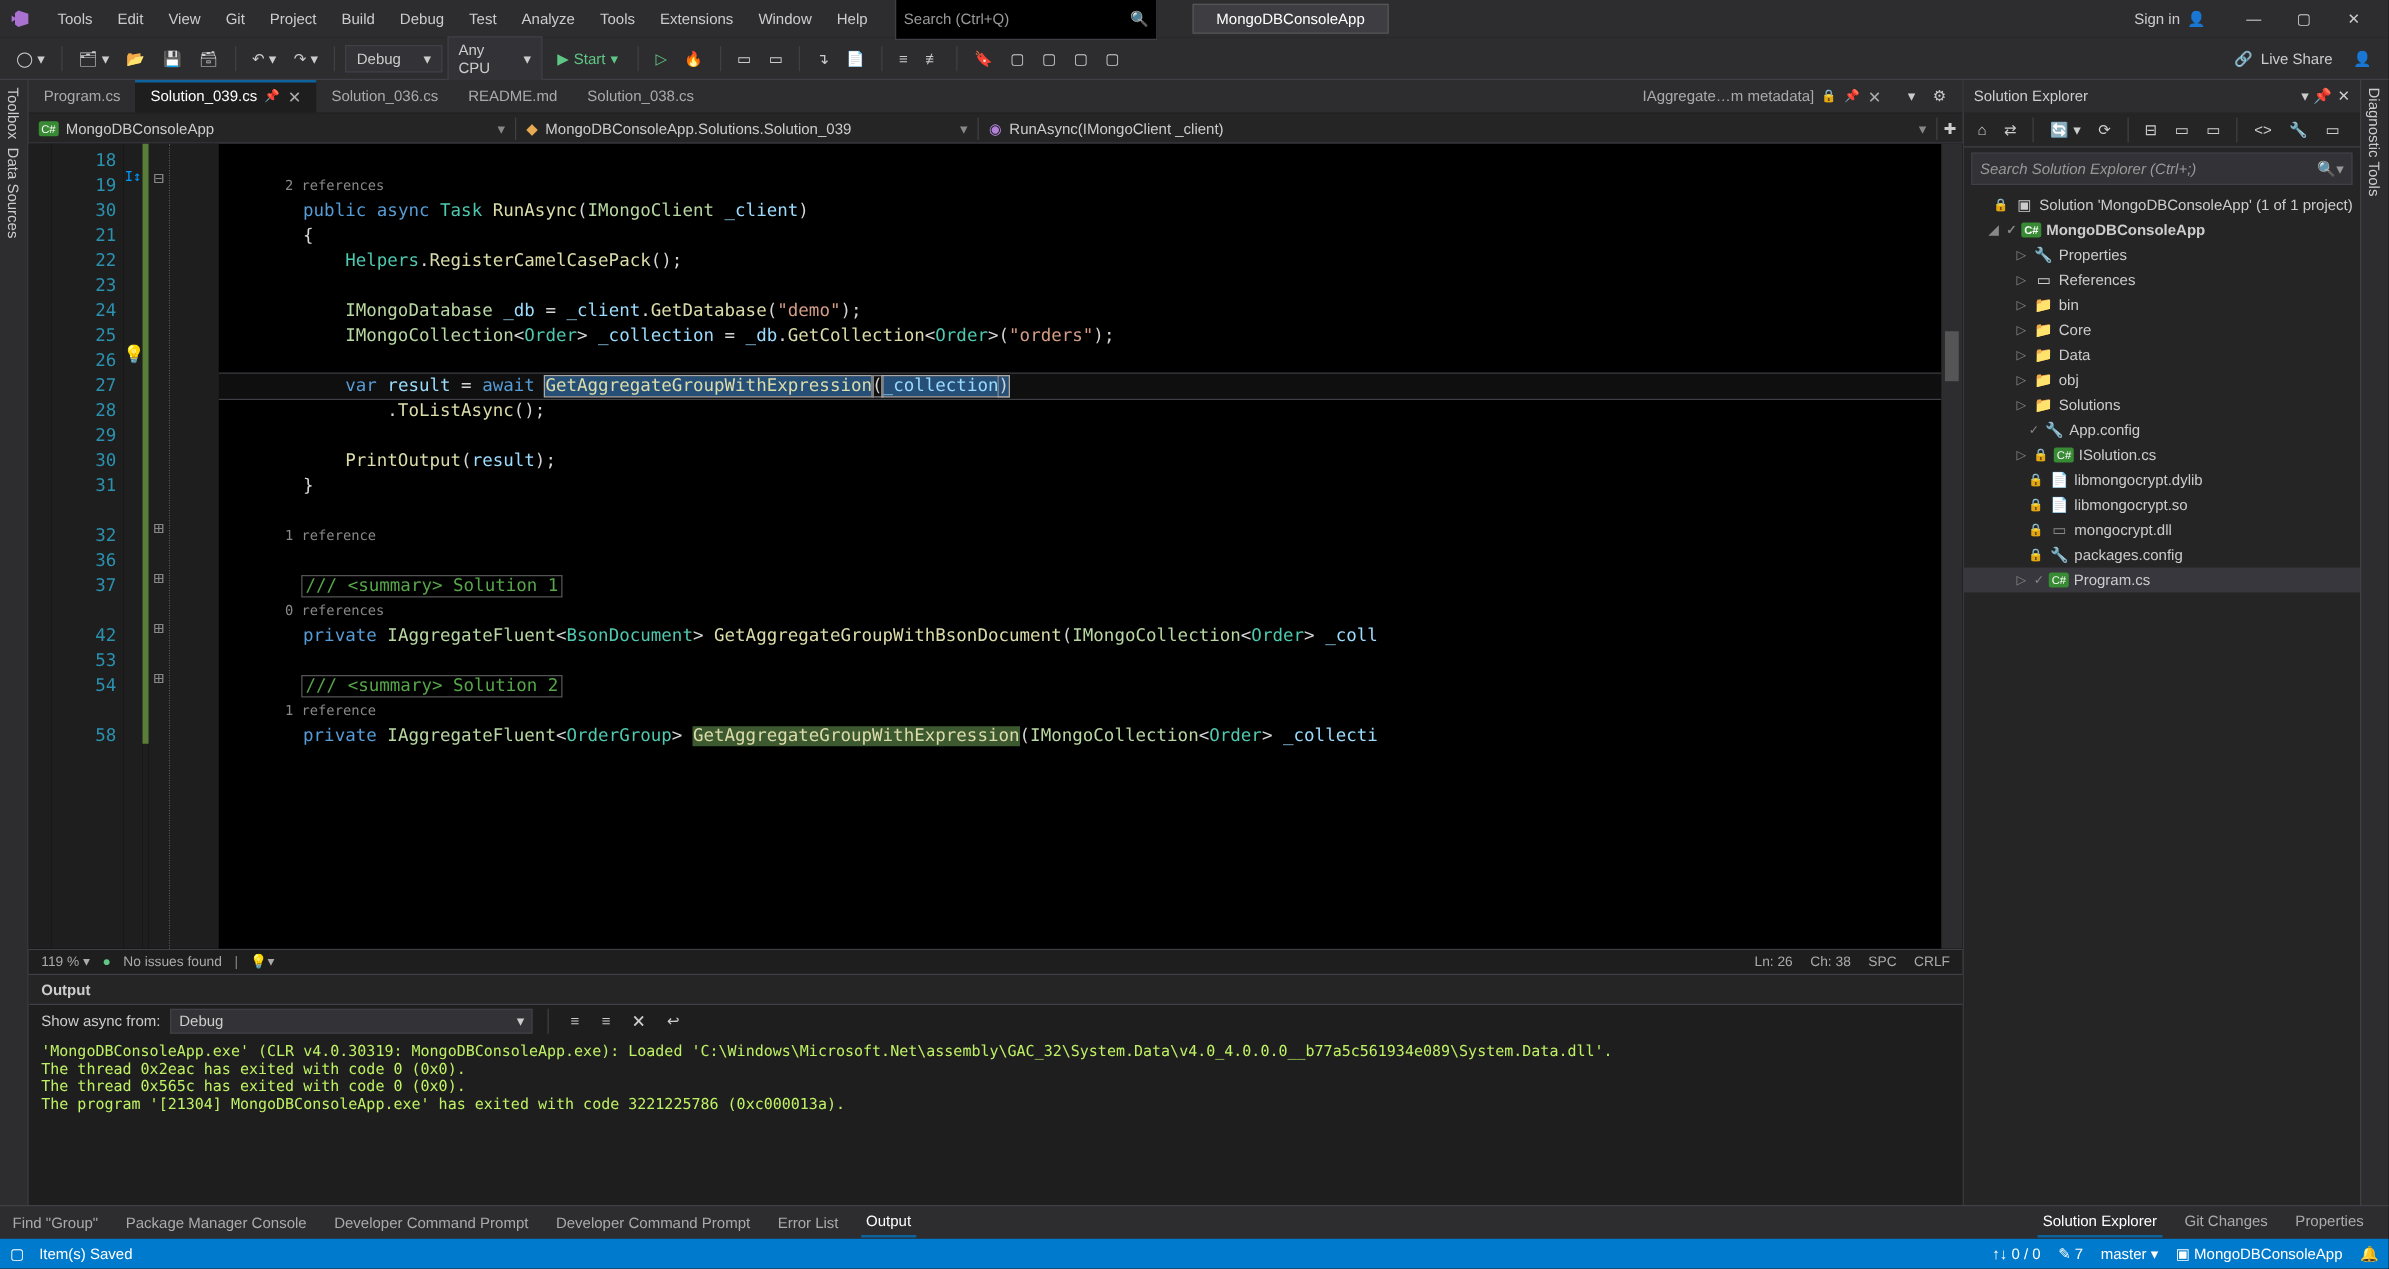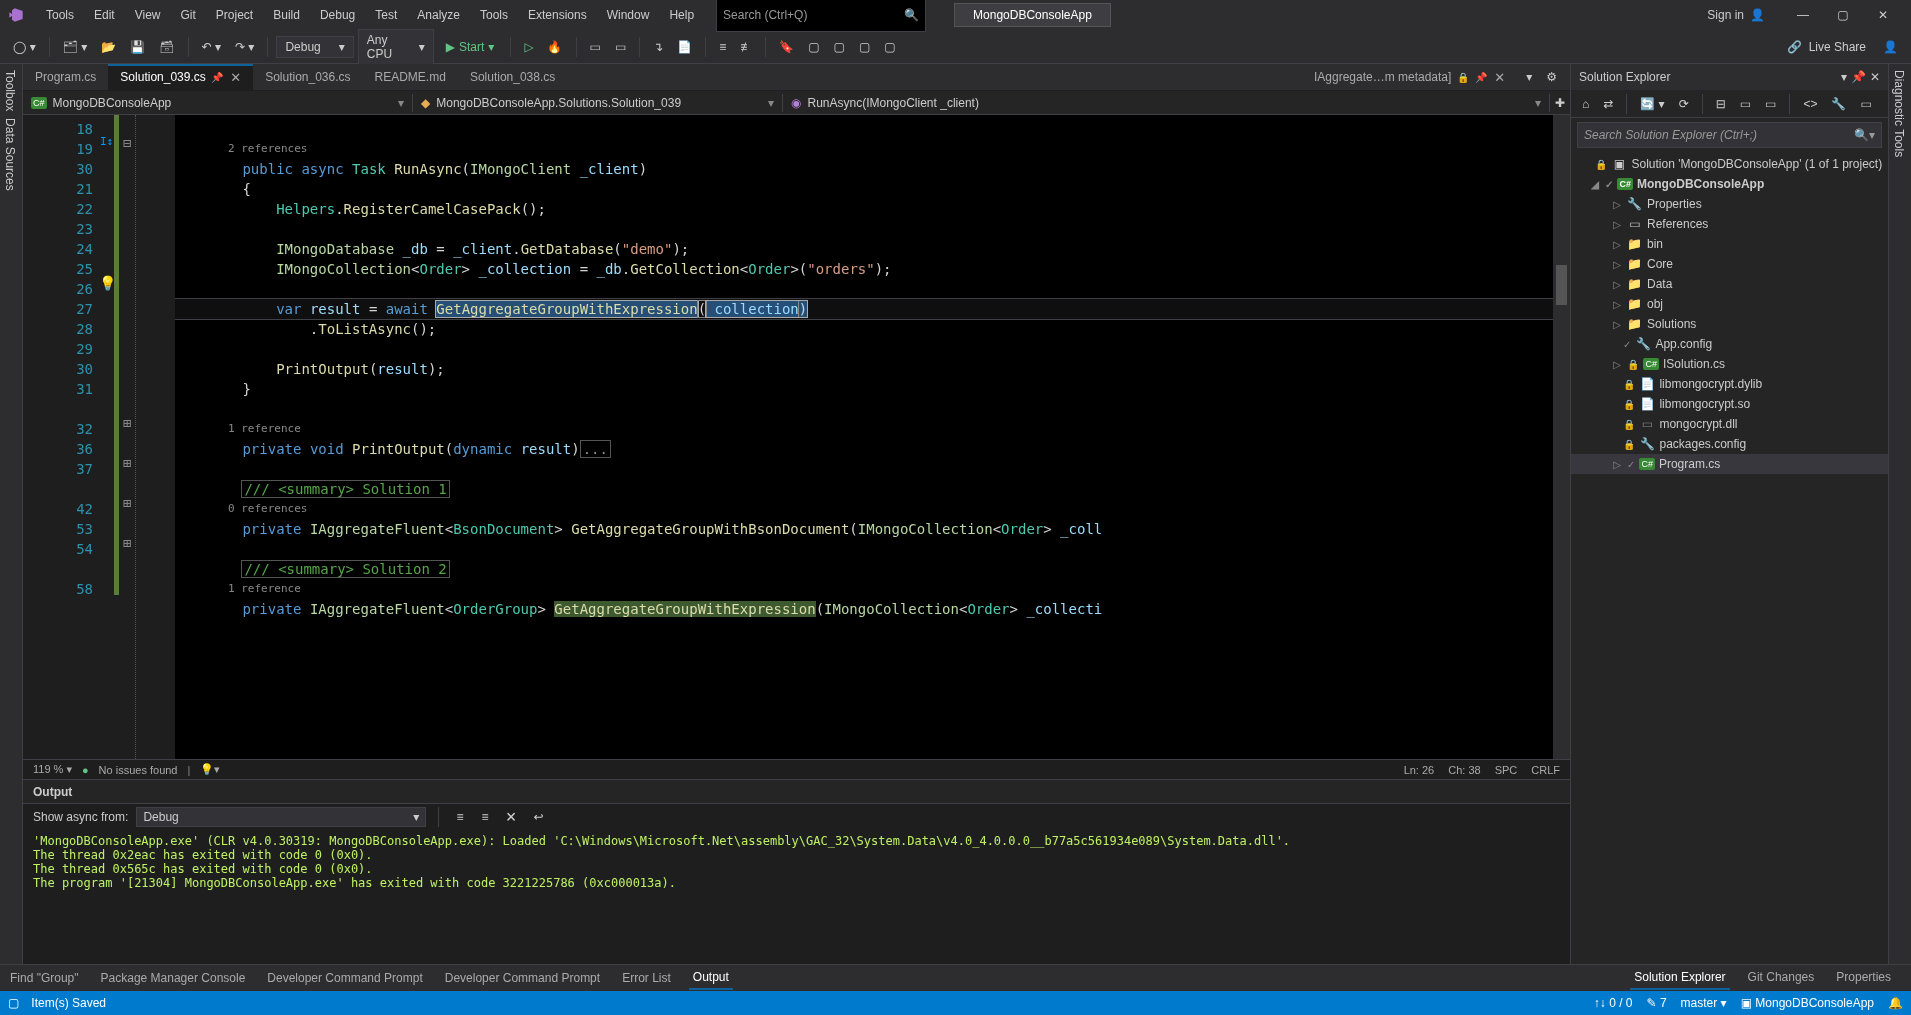--- a/index.html
+++ b/index.html
@@ -293,21 +293,20 @@
           <div class="line">            <span class="type2">IMongoDatabase</span><span class="param"> _db </span><span class="punc">= </span><span class="param">_client</span><span class="punc">.</span><span class="meth">GetDatabase</span><span class="punc">(</span><span class="str">"demo"</span><span class="punc">);</span></div>
           <div class="line">            <span class="type2">IMongoCollection</span><span class="punc">&lt;</span><span class="type">Order</span><span class="punc">&gt; </span><span class="param">_collection </span><span class="punc">= </span><span class="param">_db</span><span class="punc">.</span><span class="meth">GetCollection</span><span class="punc">&lt;</span><span class="type">Order</span><span class="punc">&gt;(</span><span class="str">"orders"</span><span class="punc">);</span></div>
           <div class="line"></div>
           <div class="line hl">            <span class="kw">var</span><span class="param"> result </span><span class="punc">= </span><span class="kw">await</span><span> </span><span class="sel-box"><span class="meth">GetAggregateGroupWithExpression</span></span><span class="match-bracket punc">(</span><span class="sel-box"><span class="param">_collection</span><span class="match-bracket punc">)</span></span></div>
           <div class="line">                <span class="punc">.</span><span class="meth">ToListAsync</span><span class="punc">();</span></div>
           <div class="line"></div>
           <div class="line">            <span class="meth">PrintOutput</span><span class="punc">(</span><span class="param">result</span><span class="punc">);</span></div>
           <div class="line">        <span class="punc">}</span></div>
           <div class="line"></div>
           <div class="line refs">        <span>1 reference</span></div>
-          <div class="line">        <span class="kw">private</span><span class="kw"> void </span><span class="meth">PrintOutput</span><span class="punc">(</span><span class="kw">dynamic</span><span class="param"> result</span><span class="punc">)</span><span class="collapsed">...</span></div>
           <div class="line"></div>
           <div class="line">        <span class="sel-box2 comment">/// &lt;summary&gt; Solution 1</span></div>
           <div class="line refs">        <span>0 references</span></div>
           <div class="line">        <span class="kw">private</span><span> </span><span class="type2">IAggregateFluent</span><span class="punc">&lt;</span><span class="type">BsonDocument</span><span class="punc">&gt; </span><span class="meth">GetAggregateGroupWithBsonDocument</span><span class="punc">(</span><span class="type2">IMongoCollection</span><span class="punc">&lt;</span><span class="type">Order</span><span class="punc">&gt; </span><span class="param">_coll</span></div>
           <div class="line"></div>
           <div class="line">        <span class="sel-box2 comment">/// &lt;summary&gt; Solution 2</span></div>
           <div class="line refs">        <span>1 reference</span></div>
           <div class="line">        <span class="kw">private</span><span> </span><span class="type2">IAggregateFluent</span><span class="punc">&lt;</span><span class="type">OrderGroup</span><span class="punc">&gt; </span><span class="highlight-green meth">GetAggregateGroupWithExpression</span><span class="punc">(</span><span class="type2">IMongoCollection</span><span class="punc">&lt;</span><span class="type">Order</span><span class="punc">&gt; </span><span class="param">_collecti</span></div>
         </div>
         <div class="v-scroll">

